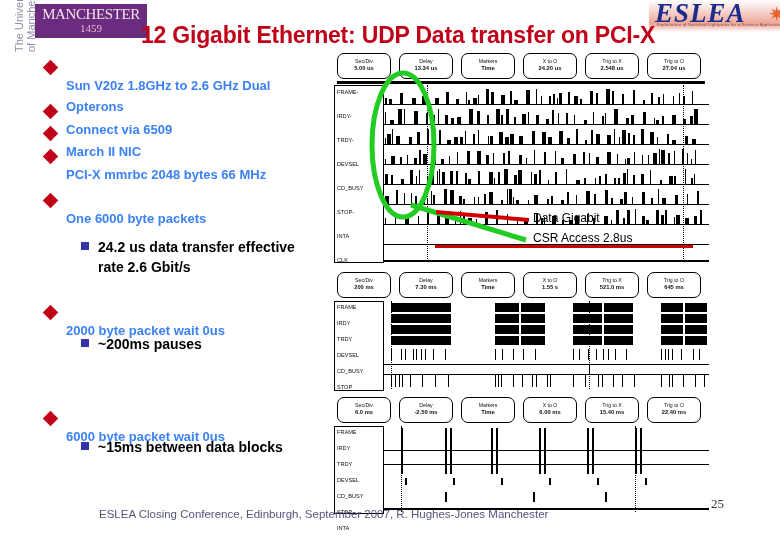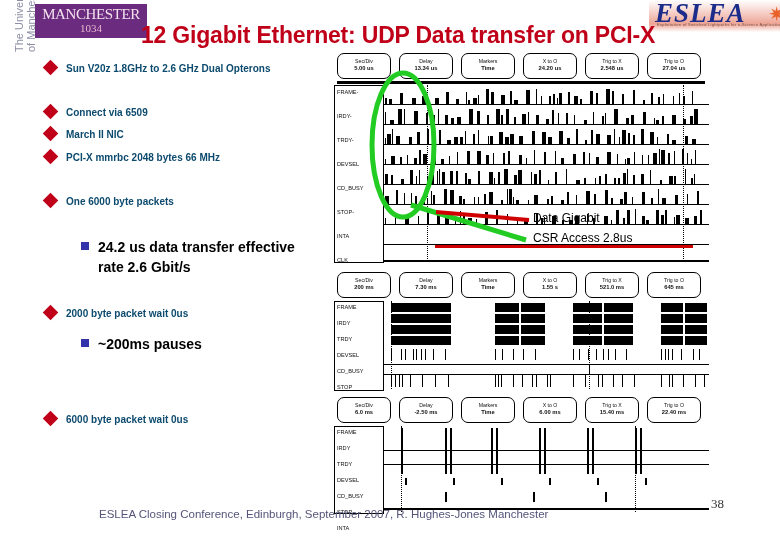--- a/index.html
+++ b/index.html
@@ -30,21 +30,21 @@
 
   
   #title{position:absolute;left:130px;top:22px;width:650px;
     font-size:23px;font-weight:bold;color:#c00018;white-space:nowrap;letter-spacing:-0.2px;}
 
   
   .bl{position:absolute;display:flex;align-items:flex-start;}
   .dia{width:11px;height:11px;background:#c00018;transform:rotate(45deg);
        margin-right:10px;margin-top:4px;flex:0 0 auto;}
   .sq{width:8px;height:8px;background:#3333aa;margin-right:9px;margin-top:5px;flex:0 0 auto;}
-  .btxt{font-size:10px;font-weight:bold;color:#0c4a6e;line-height:21px;}
+  .btxt{font-size:13px;font-weight:bold;color:#3b82f6;line-height:21px;margin-top:17px;}
   .sbtxt{font-size:14px;font-weight:bold;color:#000;line-height:20px;}
 
   
   .scope{position:absolute;background:#fff;border:1px solid #000;}
   .ctlrow{position:absolute;left:0;top:0;width:100%;height:28px;}
   .ctl{position:absolute;top:1px;width:52px;height:24px;border:1px solid #000;
        border-radius:7px;background:#fff;text-align:center;overflow:hidden;}
   .ctl .l1{font-size:5.2px;line-height:7px;margin-top:4px;color:#111;white-space:nowrap;}
   .ctl .l2{font-size:5.8px;line-height:7px;color:#111;white-space:nowrap;font-weight:bold;}
   .chbox{position:absolute;border:1px solid #000;background:#fff;}
@@ -65,21 +65,21 @@
   #pageno{position:absolute;left:700px;top:496px;font-size:13px;color:#333;
     font-family:"Liberation Serif",serif;}
 </style>
 </head>
 <body>
 
 <div class="slide">
 
   <div id="man-logo">
     <div class="m1">MANCHESTER</div>
-    <div class="m2">1034</div>
+    <div class="m2">1459</div>
   </div>
   <div id="man-vert">
     <div>The University</div>
       <div>of Manchester</div>
   </div>
 
   <div id="eslea">
     <div class="bg"></div>
     <div class="txt">ESLEA</div>
     <div class="sub">Exploitation of Switched Lightpaths for e-Science Applications</div>
@@ -118,20 +118,24 @@
     <div class="btxt">2000 byte packet wait 0us</div>
   </div>
   <div class="bl" style="left:70px;top:334px;width:250px;">
     <div class="sq"></div>
     <div class="sbtxt">~200ms pauses</div>
   </div>
 
   <div class="bl" style="left:34px;top:409px;width:280px;">
     <div class="dia"></div>
     <div class="btxt">6000 byte packet wait 0us</div>
+  </div>
+  <div class="bl" style="left:70px;top:437px;width:260px;">
+    <div class="sq"></div>
+    <div class="sbtxt">~15ms between data blocks</div>
   </div>
 
   <div class="scope" id="scope1" style="left:322px;top:52px;width:376px;height:212px;border:none;">
 
     <div class="ctlrow">
       <div class="ctl" style="left:4px">
         <div class="l1">Sec/Div</div>
         <div class="l2">5.00 us</div>
         </div>
       <div class="ctl" style="left:66px">
@@ -692,15 +696,15 @@
         <div class="tick" style="left:62px;top:66px;width:2px;height:10px;"></div>
         <div class="tick" style="left:150px;top:66px;width:2px;height:10px;"></div>
         <div class="tick" style="left:222px;top:66px;width:2px;height:10px;"></div>
         <div class="vdash" style="left:18px;top:0px;height:86px;"></div>
         <div class="vdash" style="left:252px;top:0px;height:86px;"></div>
         <div class="hline" style="left:0px;top:82px;width:326px;height:2px;background:#000;"></div>
       </div>
   </div>
 
   <div id="footer">ESLEA Closing Conference, Edinburgh, September 2007, R. Hughes-Jones  Manchester</div>
-  <div id="pageno">38</div>
+  <div id="pageno">25</div>
 
 </div>
 
 </body></html>

